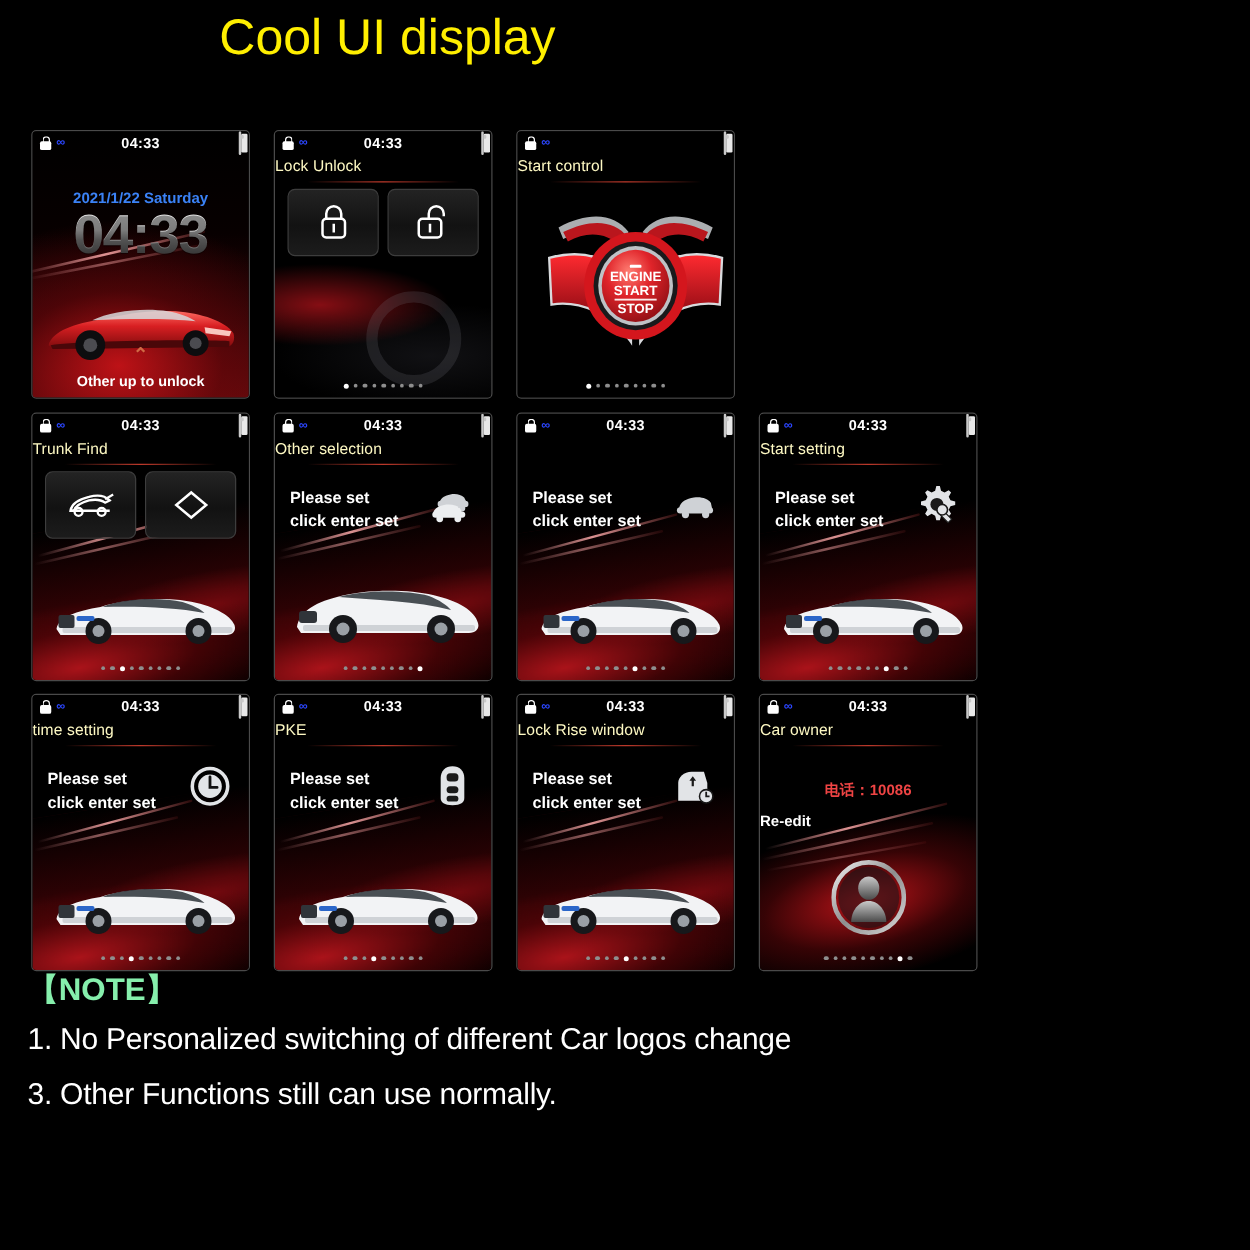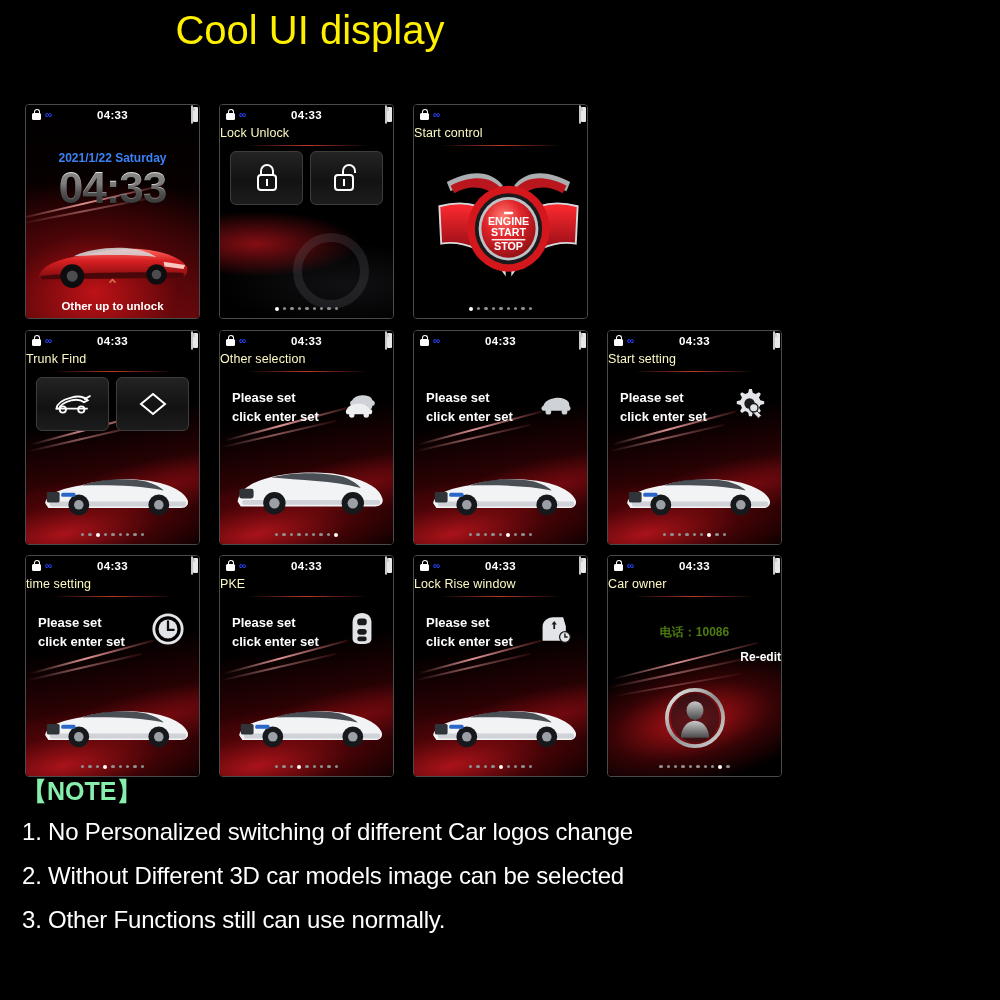--- a/index.html
+++ b/index.html
@@ -100,23 +100,23 @@
 
   
   .please{position:absolute;left:12px;top:58px;color:#fff;font-size:13px;font-weight:bold;
     line-height:1.45;z-index:5;}
   .fn-icon{position:absolute;right:14px;top:56px;width:34px;height:34px;z-index:5;}
 
   
   .whitecar{position:absolute;left:8px;bottom:22px;width:160px;height:68px;z-index:4;}
 
   
-  .co-phone{position:absolute;left:0;right:0;top:68px;text-align:center;color:#4d7c0f;
+  .co-phone{position:absolute;left:0;right:0;top:68px;text-align:center;color:#ef4444;
     font-size:12px;font-weight:bold;z-index:5;}
-  .co-reedit{position:absolute;left:0;right:0;top:94px;text-align:right;color:#fff;
+  .co-reedit{position:absolute;left:0;right:0;top:94px;text-align:left;color:#fff;
     font-size:12px;font-weight:bold;z-index:5;}
   .avatar{position:absolute;left:50%;transform:translateX(-50%);bottom:28px;
     width:60px;height:60px;z-index:5;}
 
   
   .dots{position:absolute;left:0;right:0;bottom:7px;display:flex;justify-content:center;
     gap:4px;z-index:6;}
   .dots i{width:3.4px;height:3.4px;border-radius:50%;background:#8e8e8e;display:block;}
   .dots i.on{background:#fff;width:4px;height:4px;}
 
@@ -715,17 +715,16 @@
           <i></i>
           <i class="on"></i>
           <i></i>
       </div>
     </div>
   </div>
 
   <div class="note">
     <div class="note-head">【NOTE】</div>
     <div class="note-line">1. No Personalized switching of different Car logos change</div>
-    <div class="note-line">2. Without Different 3D car models image can be selected</div>
     <div class="note-line">3. Other Functions still can use normally.</div>
   </div>
 
 </div>
 
 </body></html>

